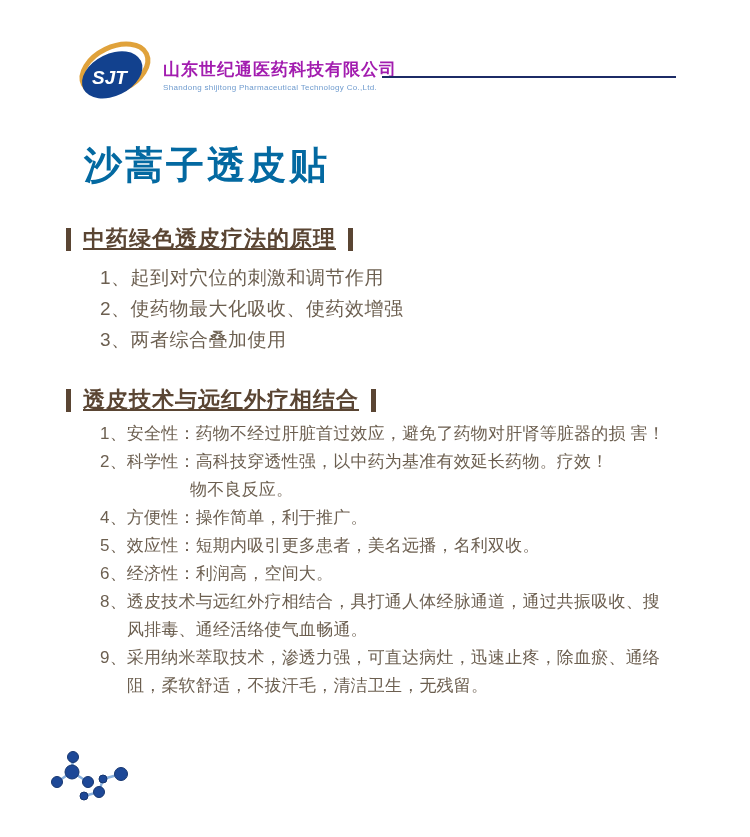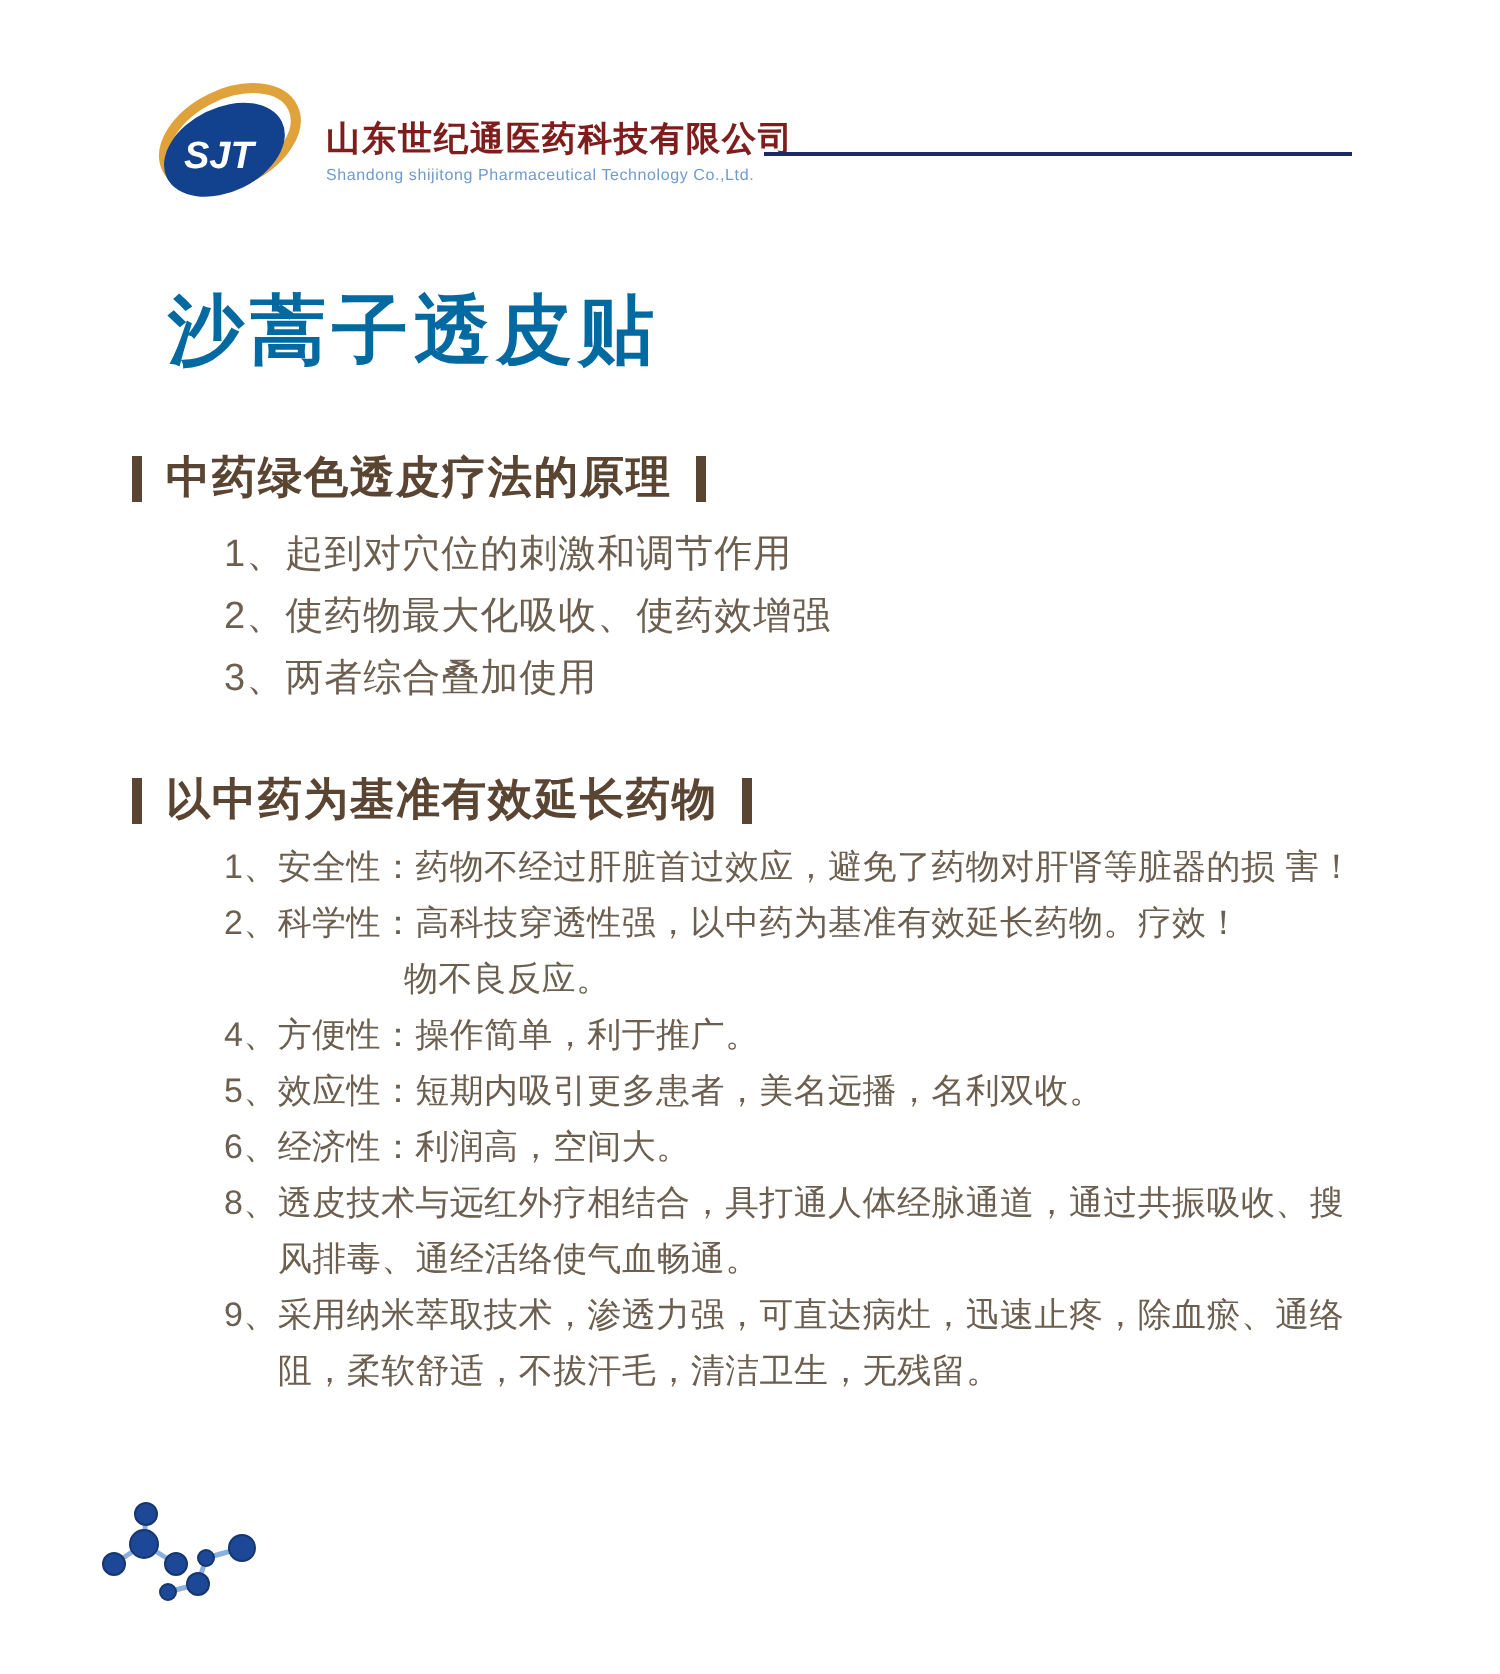--- a/index.html
+++ b/index.html
@@ -4,21 +4,21 @@
 <style>
   html,body{margin:0;padding:0;}
   body{
     width:750px;height:837px;position:relative;background:#ffffff;
     font-family:"Liberation Sans",sans-serif;overflow:hidden;
   }
   
   .logo-wrap{position:absolute;left:70px;top:40px;width:88px;height:68px;}
   .company-block{position:absolute;left:163px;top:60px;}
   .company-cn{
-    font-size:17px;font-weight:bold;color:#7f1d1d;letter-spacing:1px;
+    font-size:17px;font-weight:bold;color:#a21caf;letter-spacing:1px;
     line-height:20px;white-space:nowrap;
   }
   .company-en{
     font-size:8px;color:#6f9bce;letter-spacing:0.3px;margin-top:3px;
     white-space:nowrap;
   }
   .header-rule{
     position:absolute;left:382px;top:76px;width:294px;height:2px;
     background:#1c2b66;
   }
@@ -30,25 +30,26 @@
   }
   
   .section-heading{
     position:absolute;left:66px;display:flex;align-items:center;
     color:#5a4533;
   }
   .hbar{width:5px;height:23px;background:#5a4533;display:inline-block;}
   .htext{
     font-size:22px;font-weight:bold;letter-spacing:1px;margin:0 12px;
     white-space:nowrap;
+    text-decoration:underline;
   }
   .heading-1{top:224px;}
   .heading-2{top:385px;}
   
-  .list{position:absolute;left:112px;color:#6c5f50;}
+  .list{position:absolute;left:100px;color:#6c5f50;}
   .list .line{white-space:nowrap;}
   .list-1{top:262px;}
   .list-1 .line{font-size:19px;line-height:31px;height:31px;letter-spacing:0.5px;}
   .list-2{top:420px;}
   .list-2 .line{font-size:17px;line-height:28px;height:28px;letter-spacing:0.2px;}
   .cont-label{padding-left:90px;}
   .cont-num{padding-left:27px;}
   
   .molecule-wrap{position:absolute;left:30px;top:745px;width:110px;height:85px;}
 </style>
@@ -85,21 +86,21 @@
 </div>
 
 <div class="list list-1">
   <div class="line">1、起到对穴位的刺激和调节作用</div>
   <div class="line">2、使药物最大化吸收、使药效增强</div>
   <div class="line">3、两者综合叠加使用</div>
 </div>
 
 <div class="section-heading heading-2">
   <span class="hbar"></span>
-  <span class="htext">以中药为基准有效延长药物</span>
+  <span class="htext">透皮技术与远红外疗相结合</span>
   <span class="hbar"></span>
 </div>
 
 <div class="list list-2">
   <div class="line">1、安全性：药物不经过肝脏首过效应，避免了药物对肝肾等脏器的损 害！</div>
   <div class="line">2、科学性：高科技穿透性强，以中药为基准有效延长药物。疗效！</div>
   <div class="line cont-label">物不良反应。</div>
   <div class="line">4、方便性：操作简单，利于推广。</div>
   <div class="line">5、效应性：短期内吸引更多患者，美名远播，名利双收。</div>
   <div class="line">6、经济性：利润高，空间大。</div>

